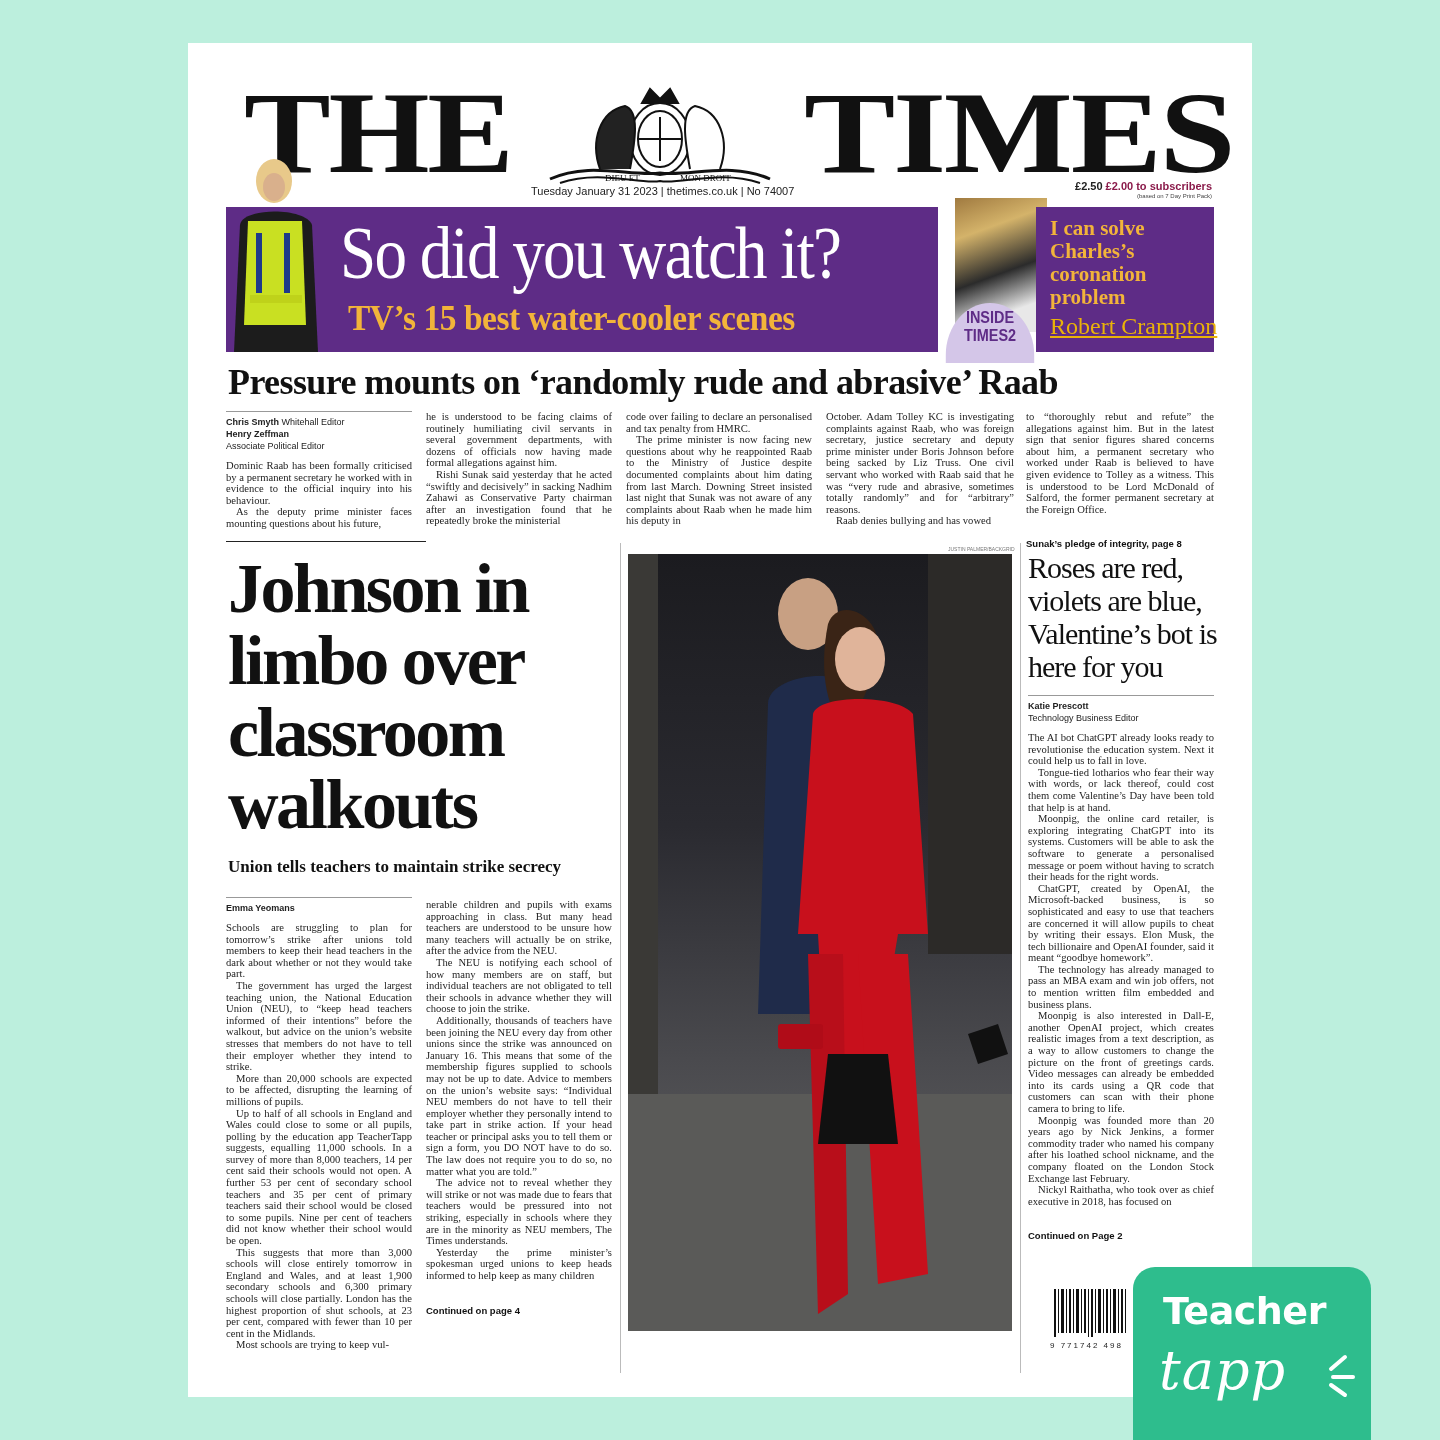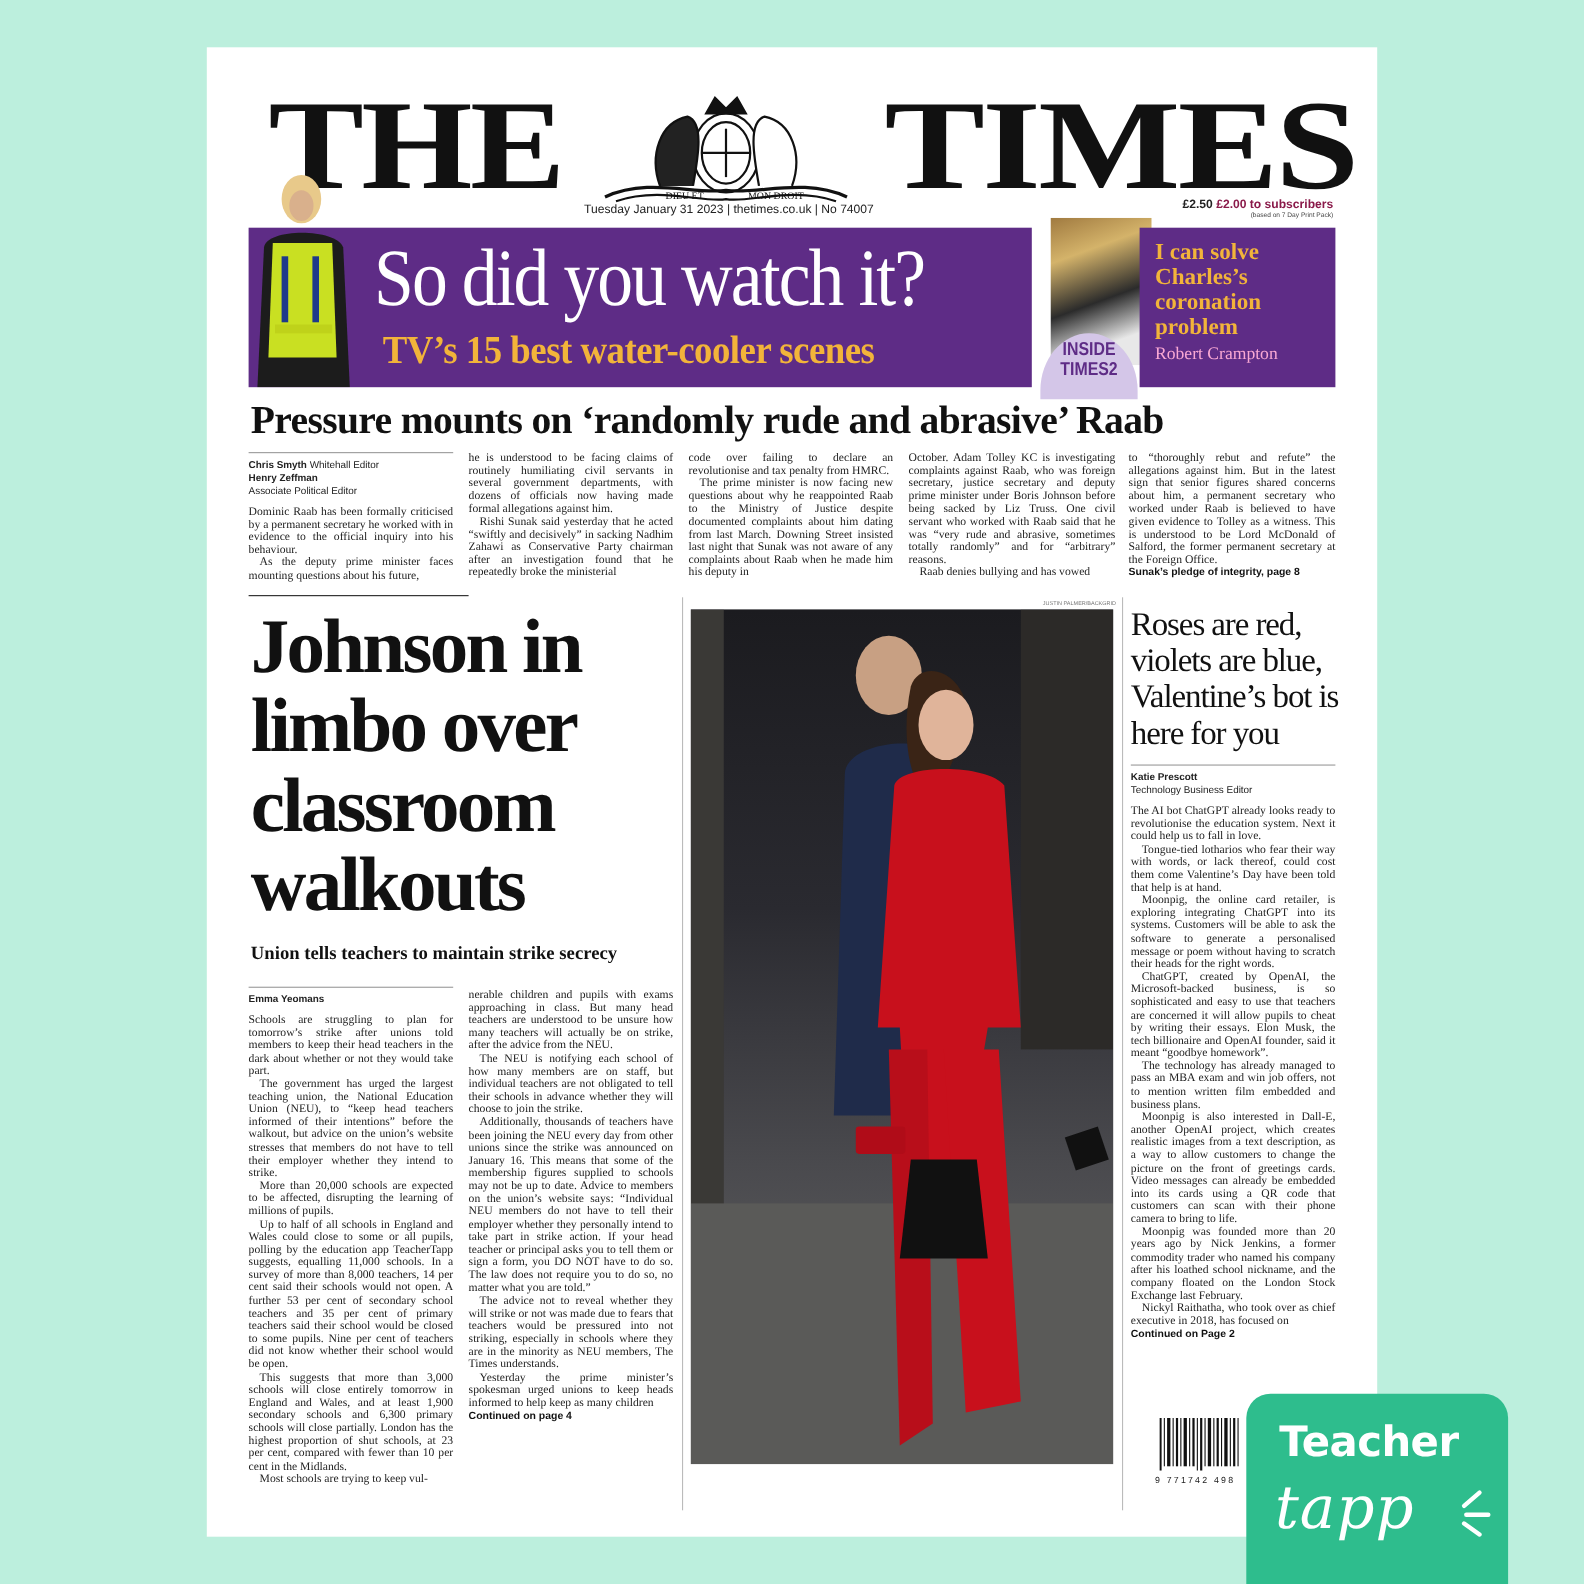--- a/index.html
+++ b/index.html
@@ -23,31 +23,31 @@
   
   .banner { position: absolute; left: 38px; top: 164px; width: 988px; height: 145px; }
   .banner-main { position: absolute; left: 0; top: 0; width: 712px; height: 145px; background: #5e2c86; }
   .banner-side { position: absolute; left: 810px; top: 0; width: 178px; height: 145px; background: #5e2c86; }
   .officer { position: absolute; left: -4px; top: -52px; width: 130px; height: 197px; }
   .banner-title { position: absolute; left: 114px; top: 4px; font-family: "Liberation Serif", serif; font-size: 74px; color: #fff; letter-spacing: -2px; transform: scaleX(0.88); transform-origin: left; white-space: nowrap; }
   .banner-sub { position: absolute; left: 122px; top: 90px; font-family: "Liberation Serif", serif; font-weight: 700; font-size: 36px; color: #f2b43a; letter-spacing: -0.5px; white-space: nowrap; transform: scaleX(0.93); transform-origin: left; }
   .t2-photo { position: absolute; left: 726px; top: -12px; width: 98px; height: 140px; background: linear-gradient(160deg,#a07a40 0%,#d4b36a 25%,#2b2b2b 55%,#e8e8e8 80%); border: 3px solid #fff; }
   .t2-badge { position: absolute; left: 712px; top: 96px; width: 104px; height: 60px; background: #d4c6e8; border-radius: 52px 52px 0 0; text-align: center; padding-top: 6px; font-family: "Liberation Sans", sans-serif; font-weight: 700; font-size: 17px; line-height: 18px; color: #5e2c86; transform: scaleX(0.85); }
   .side-head { position: absolute; left: 14px; top: 10px; font-family: "Liberation Serif", serif; font-weight: 700; font-size: 21px; line-height: 23px; color: #f2b43a; }
-  .side-author { position: absolute; left: 14px; top: 106px; font-family: "Liberation Serif", serif; font-size: 16px; color: #f9a8d4; white-space: nowrap; }
+  .side-author { position: absolute; left: 14px; top: 106px; font-family: "Liberation Serif", serif; font-size: 24px; color: #eab308; white-space: nowrap; text-decoration: underline; }
 
   
   .raab-head { position: absolute; left: 40px; top: 318px; font-family: "Liberation Serif", serif; font-weight: 700; font-size: 36px; letter-spacing: -0.6px; color: #111; white-space: nowrap; }
 
   .col { position: absolute; font-family: "Liberation Serif", serif; font-size: 10.6px; line-height: 11.6px; text-align: justify; color: #222; }
   .col p { text-indent: 10px; }
   .col p.first { text-indent: 0; }
   .byline { font-family: "Liberation Sans", sans-serif; font-size: 9px; line-height: 12px; color: #222; margin-bottom: 8px; border-top: 1px solid #999; padding-top: 4px; }
   .byline b { font-weight: 700; }
-  .ref { font-family: "Liberation Sans", sans-serif; font-weight: 700; font-size: 9.5px; color: #111; }
+  .ref { font-family: "Liberation Sans", sans-serif; font-weight: 700; font-size: 9.5px; color: #111; margin-top: 23px; }
 
   .rule-h { position: absolute; height: 1px; background: #999; }
   .rule-v { position: absolute; width: 1px; background: #bbb; }
 
   
   .lead-head { position: absolute; left: 40px; top: 510px; width: 390px; font-family: "Liberation Serif", serif; font-weight: 700; font-size: 70px; line-height: 72px; letter-spacing: -2.5px; color: #111; }
   .lead-sub { position: absolute; left: 40px; top: 814px; font-family: "Liberation Serif", serif; font-weight: 700; font-size: 17px; color: #111; white-space: nowrap; }
 
   
   .photo { position: absolute; left: 440px; top: 511px; width: 384px; height: 777px; background: linear-gradient(180deg,#1b1b1f 0%,#2a2a30 35%,#4a4a4e 65%,#6a6a6a 100%); overflow: hidden; }
@@ -137,21 +137,21 @@
       </div>
   </div>
   <div class="col" style="left:238px; top:368px; width:186px;">
     <div>
         <p class="first">he is understood to be facing claims of routinely humiliating civil servants in several government departments, with dozens of officials now having made formal allegations against him.</p>
         <p>Rishi Sunak said yesterday that he acted “swiftly and decisively” in sacking Nadhim Zahawi as Conservative Party chairman after an investigation found that he repeatedly broke the ministerial</p>
       </div>
   </div>
   <div class="col" style="left:438px; top:368px; width:186px;">
     <div>
-        <p class="first">code over failing to declare an revolutionise and tax penalty from HMRC.</p>
+        <p class="first">code over failing to declare an personalised and tax penalty from HMRC.</p>
         <p>The prime minister is now facing new questions about why he reappointed Raab to the Ministry of Justice despite documented complaints about him dating from last March. Downing Street insisted last night that Sunak was not aware of any complaints about Raab when he made him his deputy in</p>
       </div>
   </div>
   <div class="col" style="left:638px; top:368px; width:188px;">
     <div>
         <p class="first">October. Adam Tolley KC is investigating complaints against Raab, who was foreign secretary, justice secretary and deputy prime minister under Boris Johnson before being sacked by Liz Truss. One civil servant who worked with Raab said that he was “very rude and abrasive, sometimes totally randomly” and for “arbitrary” reasons.</p>
         <p>Raab denies bullying and has vowed</p>
       </div>
   </div>
   <div class="col" style="left:838px; top:368px; width:188px;">

